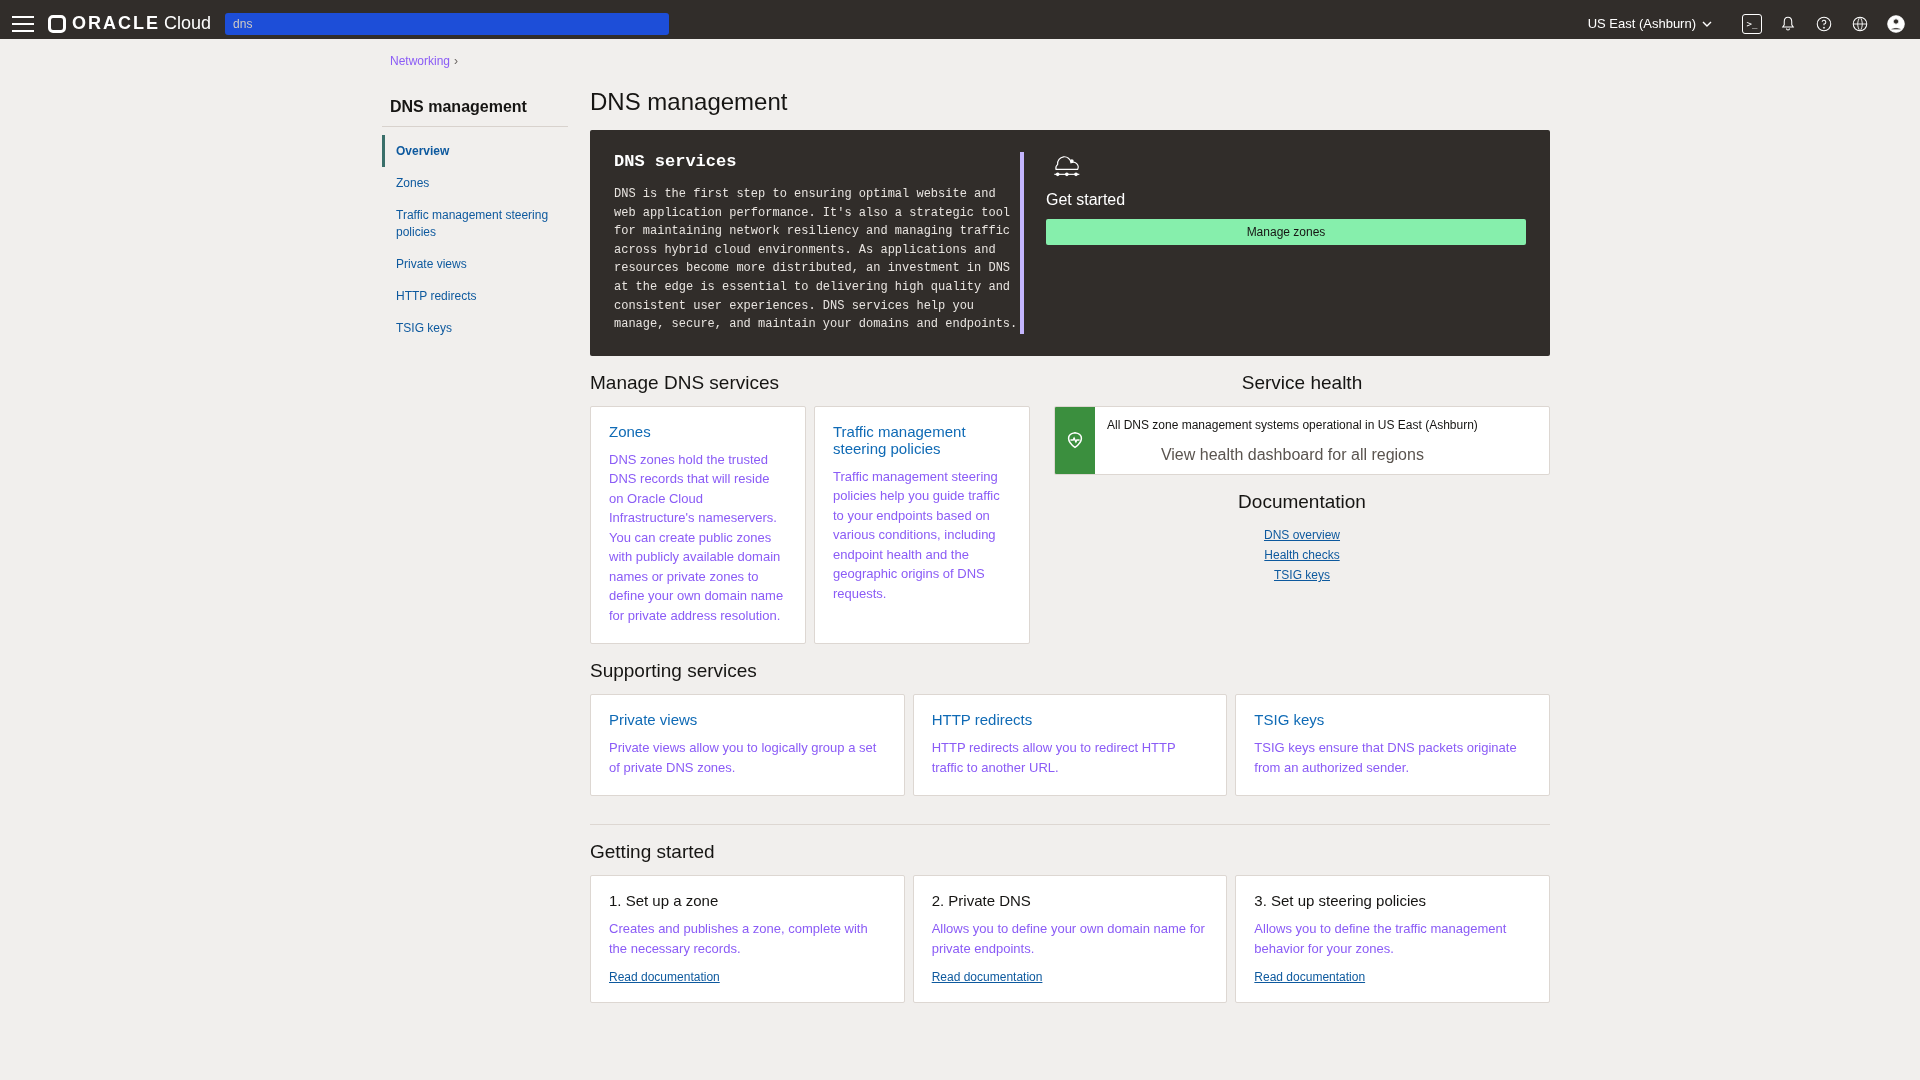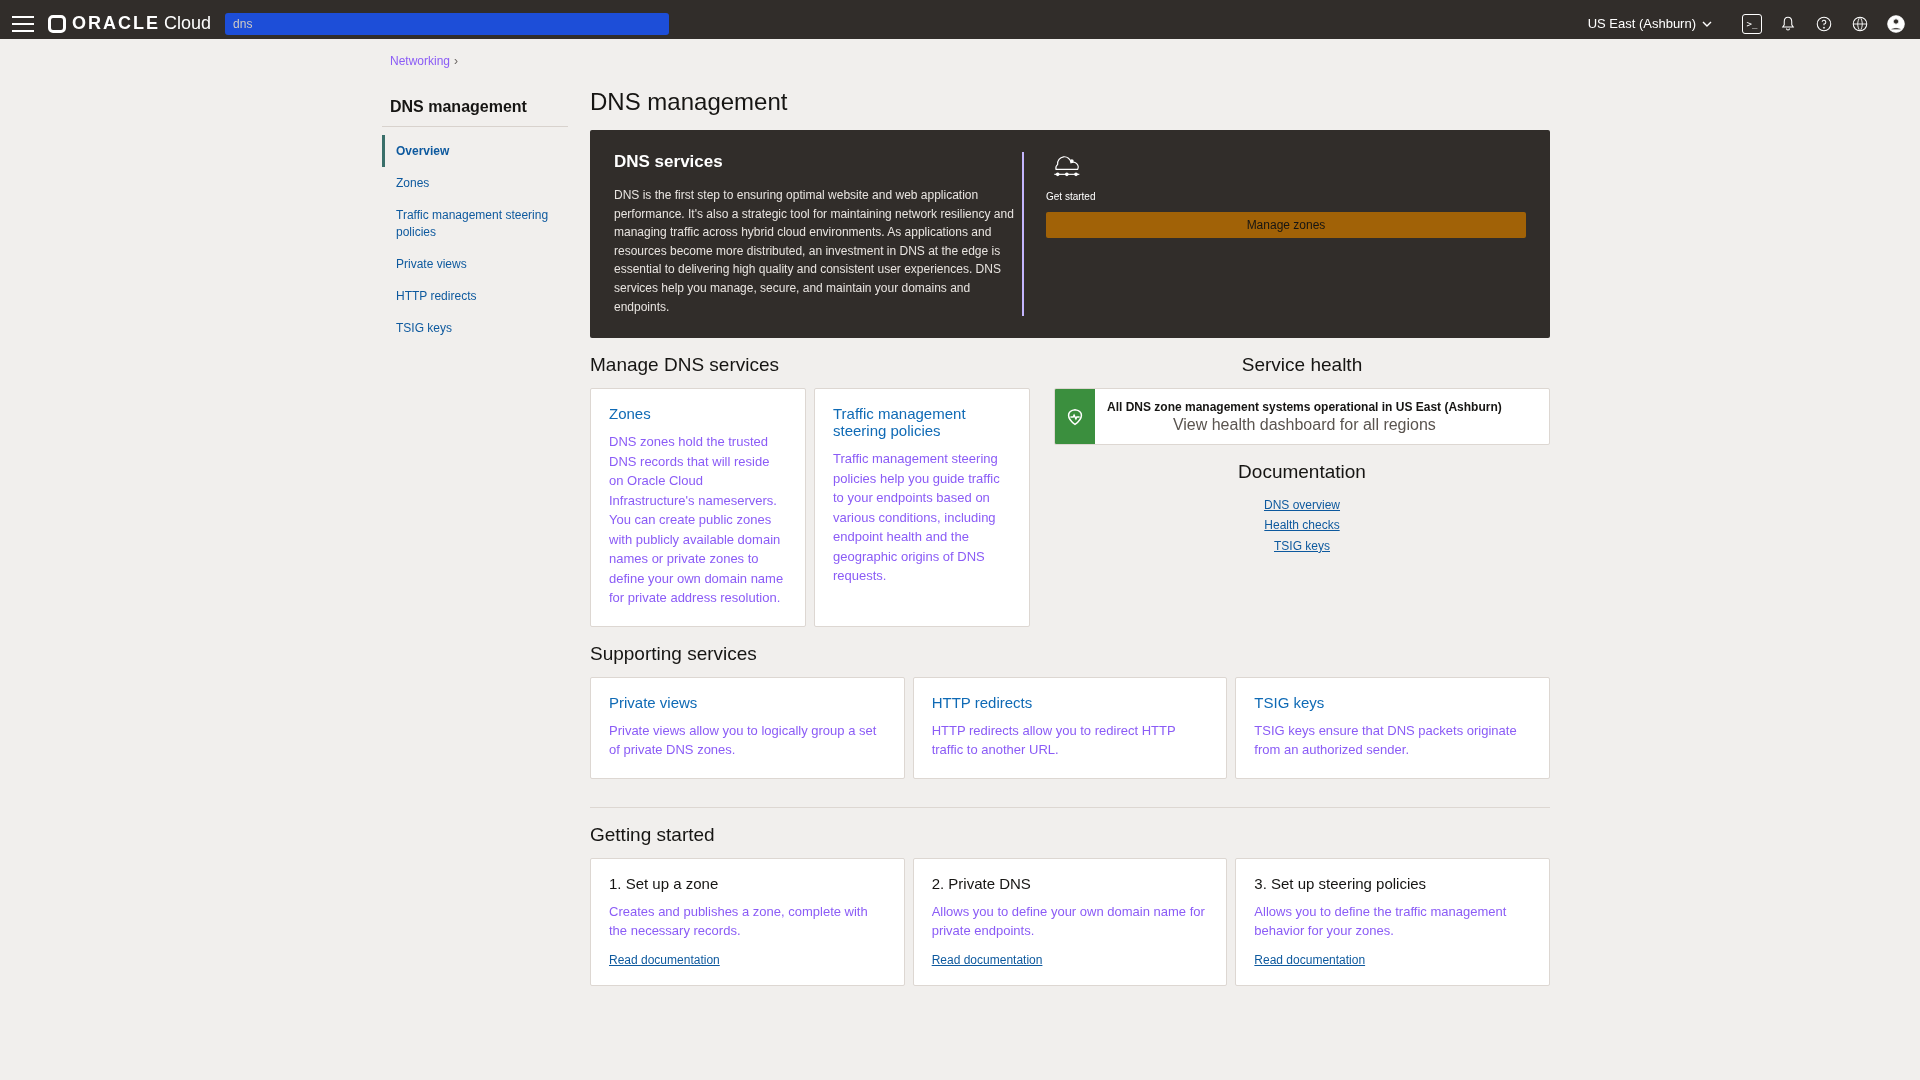--- a/index.html
+++ b/index.html
@@ -35,27 +35,27 @@
   .sidebar-rule { border:none; border-top:1px solid #d8d2cd; margin-bottom:8px; }
   .sb-item { display:block; padding:8px 10px 8px 14px; color:#0d599e; font-size:12px; text-decoration:none; line-height:1.35; }
   .sb-item.active { font-weight:700; border-left:3px solid #3a6f6a; padding-left:11px; color:#0d599e; }
 
   
   .main { flex:1; }
   .page-title { font-size:24px; font-weight:400; margin: 2px 0 14px 0; }
 
   
   .hero { background:#312d2a; color:#fff; border-radius:2px; padding:22px 24px; display:flex; gap:0; }
-  .hero-left { flex: 0 0 410px; border-right:2px solid #c4b5fd; }
+  .hero-left { flex: 0 0 410px; border-right:4px solid #c4b5fd;font-family:Liberation Mono, monospace; }
   .hero-left h3 { font-size:17px; font-weight:600; margin-bottom:14px; }
   .hero-left p { font-size:12px; line-height:1.55; color:#e8e4e0; }
   .hero-right { flex:1; padding-left:22px; }
   .hero-icon { width:40px; height:28px; margin-bottom:8px; }
-  .hero-right .gs { font-size:10px; margin-bottom:10px; }
-  .btn { background:#a16207; color:#161513; border:none; width:100%; height:26px; font-size:12px; cursor:pointer; border-radius:2px; }
+  .hero-right .gs { font-size:16px; margin-bottom:10px; }
+  .btn { background:#86efac; color:#161513; border:none; width:100%; height:26px; font-size:12px; cursor:pointer; border-radius:2px; }
 
   
   h2.sec { font-size:19px; font-weight:400; margin:16px 0 12px 0; }
 
   
   .grid2 { display:flex; gap:8px; }
   .grid3 { display:flex; gap:8px; }
   .card { background:#fff; border:1px solid #ddd7d2; border-radius:2px; padding:16px 18px 18px 18px; flex:1; }
   .card h4 { font-size:15px; font-weight:400; margin-bottom:10px; }
   .card h4 a { color:#0f6ab5; text-decoration:none; }
@@ -64,21 +64,21 @@
   .card .readdoc { display:inline-block; margin-top:12px; color:#0d599e; text-decoration:underline; font-size:12px; }
 
   
   .twocol { display:flex; gap:24px; }
   .leftcol { flex: 0 0 440px; }
   .rightcol { flex:1;text-align:center; }
 
   .health { display:flex; background:#fff; border:1px solid #ddd7d2; border-radius:2px; overflow:hidden; }
   .health-badge { background:#3b8f3e; width:40px; display:flex; align-items:center; justify-content:center; }
   .health-body { padding:10px 14px 10px 12px; }
-  .health-body .ht { font-size:12px; font-weight:700; line-height:1.4; margin-bottom:0; }
+  .health-body .ht { font-size:12px; font-weight:400; line-height:1.4; margin-bottom:12px; }
   .health-body .hl { font-size:16px; color:#5a544f; }
 
   .doc-links a { display:block; color:#0d599e; font-size:12px; text-decoration:underline; line-height:1.7; }
 
   hr.rule { border:none; border-top:1px solid #ddd7d2; margin: 28px 0 6px 0; }
 </style>
 </head>
 <body>
 
 <div class="topbar">

